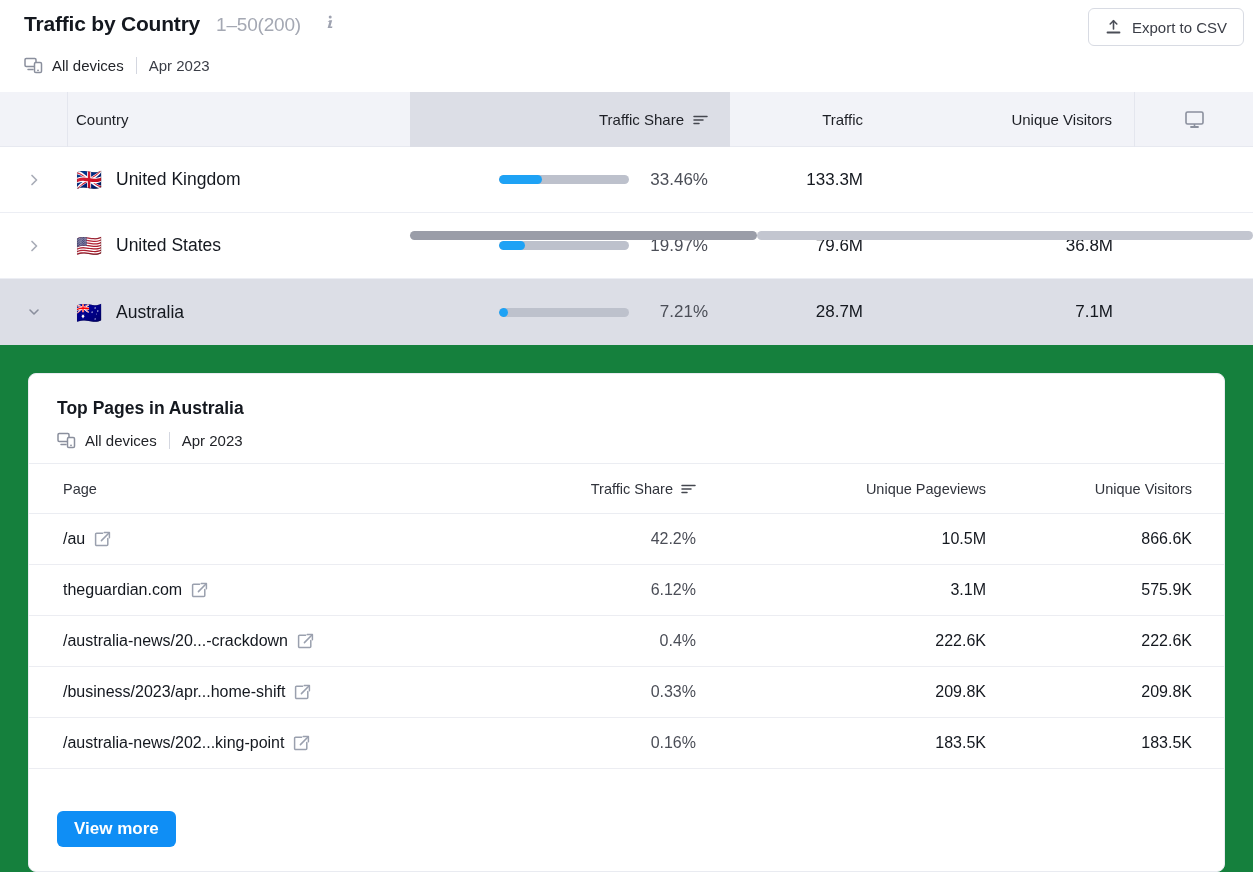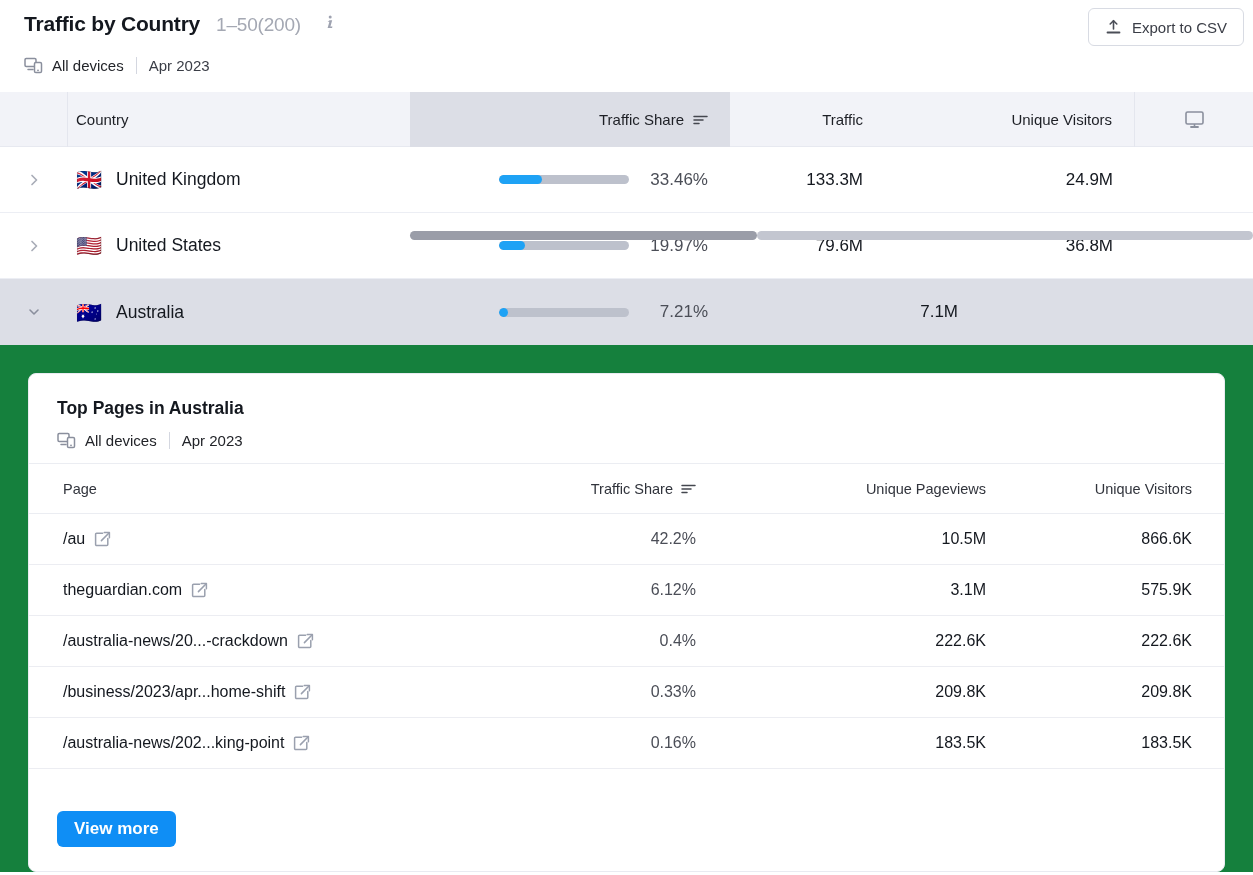--- a/index.html
+++ b/index.html
@@ -213,21 +213,20 @@
             <span class="flag">🇬🇧</span>
             <span class="cname">United Kingdom</span>
           </div>
           <div class="td td-share">
             <span class="bar-track">
               <span class="bar-fill" style="width:43px;display:block"></span>
             </span>
             <span class="share-val">33.46%</span>
           </div>
           <div class="td td-traffic">133.3M</div>
-          <div class="td td-visitors">24.9M</div>
           <div class="td td-extra"></div>
         </div>
         <div class="trow">
           <div class="td td-expand">
             <span>
               <svg width="16" height="16" viewBox="0 0 16 16">
                 <path d="M6 3.5 L10.5 8 L6 12.5" fill="none" stroke="#a9adb8" stroke-width="1.7" stroke-linecap="round" stroke-linejoin="round"></path>
               </svg>
             </span>
           </div>
@@ -256,20 +255,21 @@
           <div class="td td-country">
             <span class="flag">🇦🇺</span>
             <span class="cname">Australia</span>
           </div>
           <div class="td td-share">
             <span class="bar-track">
               <span class="bar-fill" style="width:9px;display:block"></span>
             </span>
             <span class="share-val">7.21%</span>
           </div>
+          <div class="td td-traffic">28.7M</div>
           <div class="td td-visitors">7.1M</div>
           <div class="td td-extra"></div>
         </div>
       </div>
   </div>
 
   <div class="expand-area">
     <div class="card">
       <div class="card-head">
         <div class="card-title">Top Pages in Australia</div>

